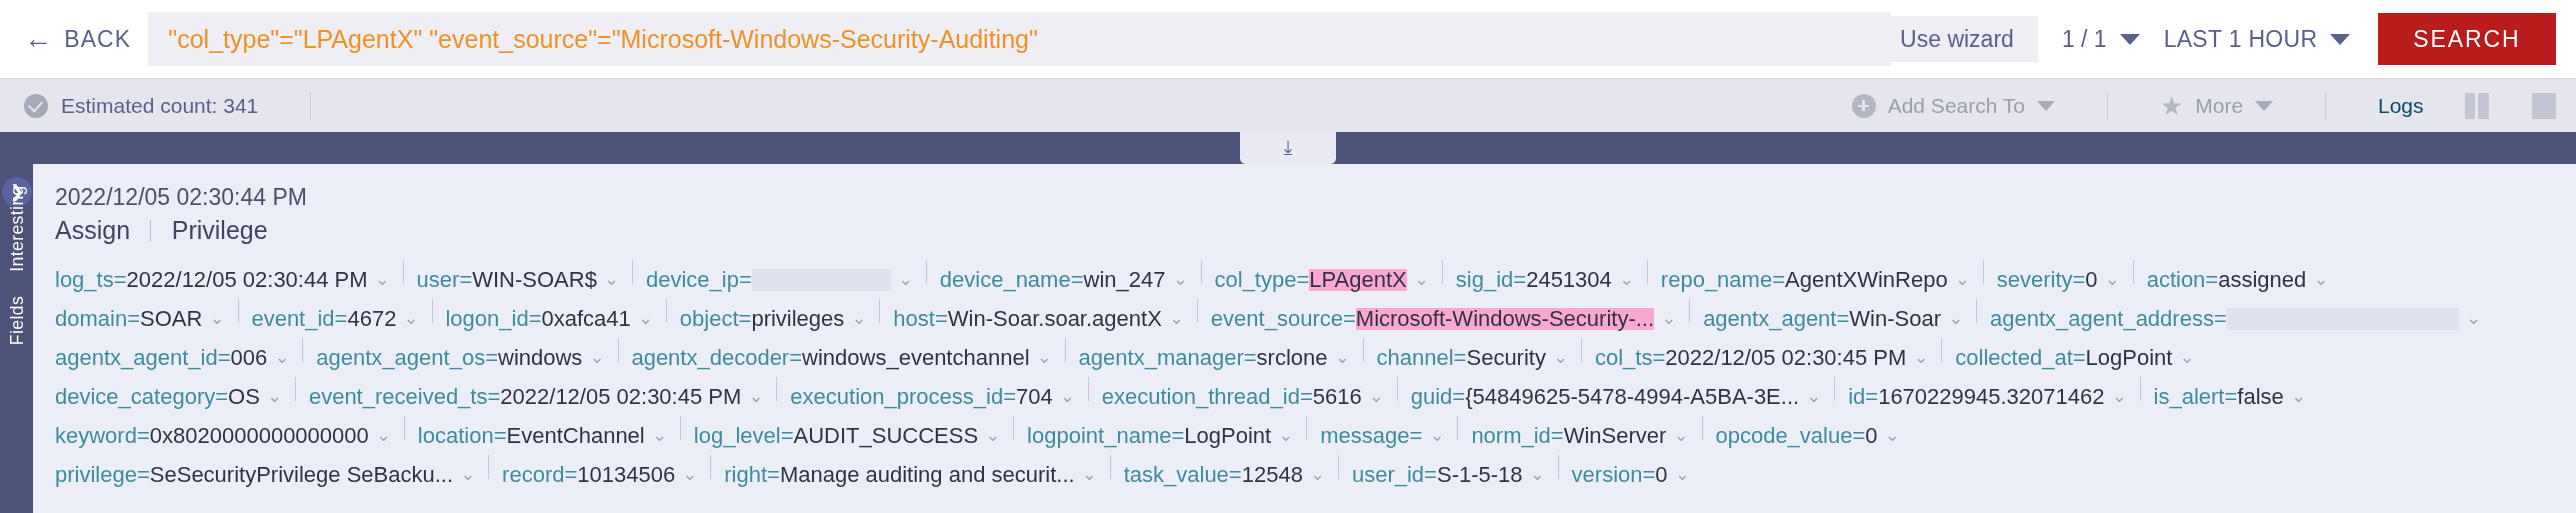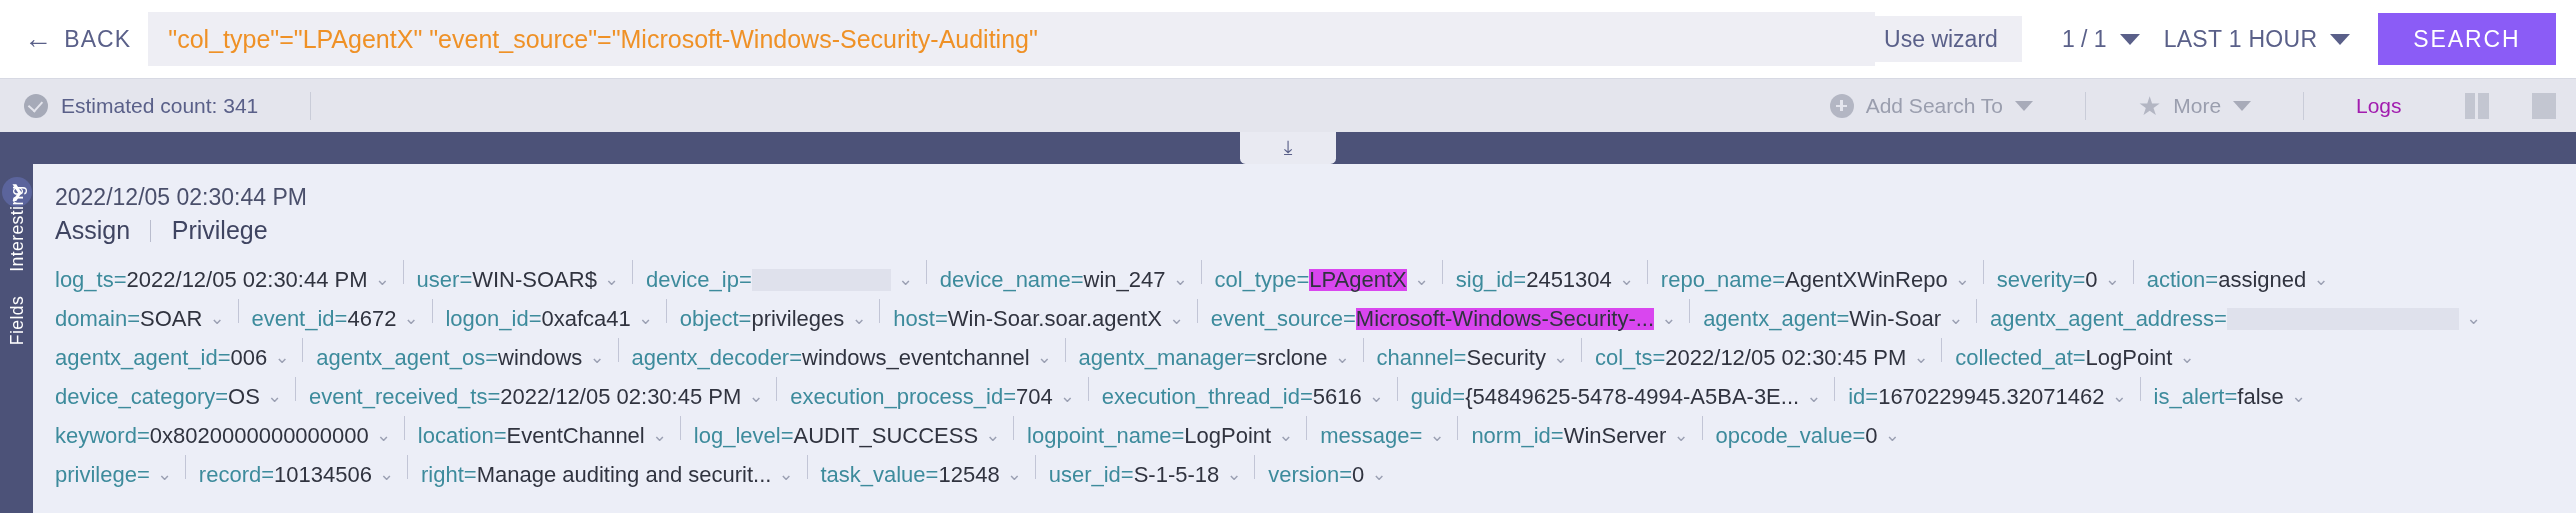--- a/index.html
+++ b/index.html
@@ -61,33 +61,33 @@
     white-space: nowrap;
   }
   .page-ind, .time-range {
     display: flex; align-items: center; gap: 13px;
     color: #5a6089;
     font-size: 23px;
     white-space: nowrap;
     cursor: pointer;
     flex: 0 0 auto;
   }
-  .page-ind { margin-left: 40px; }
+  .page-ind { margin-left: 24px; }
   .time-range { margin-left: 24px; letter-spacing: 0.3px; }
   .caret-d {
     width: 0; height: 0;
     border-left: 10.2px solid transparent;
     border-right: 10.2px solid transparent;
     border-top: 11px solid #5a6089;
     display: inline-block;
   }
   .search-btn {
     margin-left: 28px;
     margin-right: 20.4px;
-    background: #8b5cf6;
+    background: #b91c1c;
     color: #ffffff;
     font-size: 23px;
     letter-spacing: 1.9px;
     height: 52px;
     padding: 0 35px;
     display: flex; align-items: center; justify-content: center;
     border: none;
     cursor: pointer;
     flex: 0 0 auto;
     font-family: "Liberation Sans", sans-serif;
@@ -143,21 +143,21 @@
   .plus-circle::before { left: 6.5px; top: 11px; width: 11px; height: 2.8px; }
   .plus-circle::after { left: 10.7px; top: 6.5px; width: 2.8px; height: 11px; }
   .caret-d-gray {
     width: 0; height: 0;
     border-left: 9.3px solid transparent;
     border-right: 9.3px solid transparent;
     border-top: 10.2px solid #a8abb9;
     display: inline-block;
   }
   .star-icon { color: #b3b6c3; font-size: 26px; line-height: 1; }
-  .logs-label { color: #a21caf; font-size: 21px; margin-right: 35px; }
+  .logs-label { color: #0c4a6e; font-size: 21px; margin-right: 13px; }
   .view-toggle { display: flex; align-items: center; gap: 9.3px; cursor: pointer; }
   .vt-split { display: flex; gap: 3.7px; }
   .vt-split span { width: 10.2px; height: 26px; background: #c3c6d1; display:block; }
   .vt-single { width: 24px; height: 26px; background: #c3c6d1; display:block; }
 
   
   .handle-strip {
     height: 31.5px;
     background: #4c5278;
     position: relative;
@@ -245,21 +245,21 @@
     display: flex;
     align-items: center;
     font-size: 22px;
     line-height: 1;
     cursor: pointer;
     flex: 0 0 auto;
   }
   .chip .k { color: #3d8b9c; }
   .chip .eq { color: #3d8b9c; }
   .chip .v { color: #30333f; }
-  .chip .v.hl { background: #d946ef; }
+  .chip .v.hl { background: #f9a8d4; }
   .chip .v.masked {
     display: inline-block;
     width: 139px; height: 22px;
     background: #dfe1ec;
     vertical-align: middle;
   }
   .chip .v.masked.wide { width: 232px; }
   .chip .dd {
     color: #9ba0b3;
     font-size: 17.6px;
@@ -634,20 +634,21 @@
             <span class="k">opcode_value</span>
             <span class="eq">=</span>
             <span class="v">0</span>
             <span class="dd">⌄</span>
           </span>
         </div>
         <div class="chip-row">
           <span class="chip">
             <span class="k">privilege</span>
             <span class="eq">=</span>
+            <span class="v">SeSecurityPrivilege SeBacku...</span>
             <span class="dd">⌄</span>
           </span>
           <span class="chip-sep"></span>
           <span class="chip">
             <span class="k">record</span>
             <span class="eq">=</span>
             <span class="v">10134506</span>
             <span class="dd">⌄</span>
           </span>
           <span class="chip-sep"></span>

